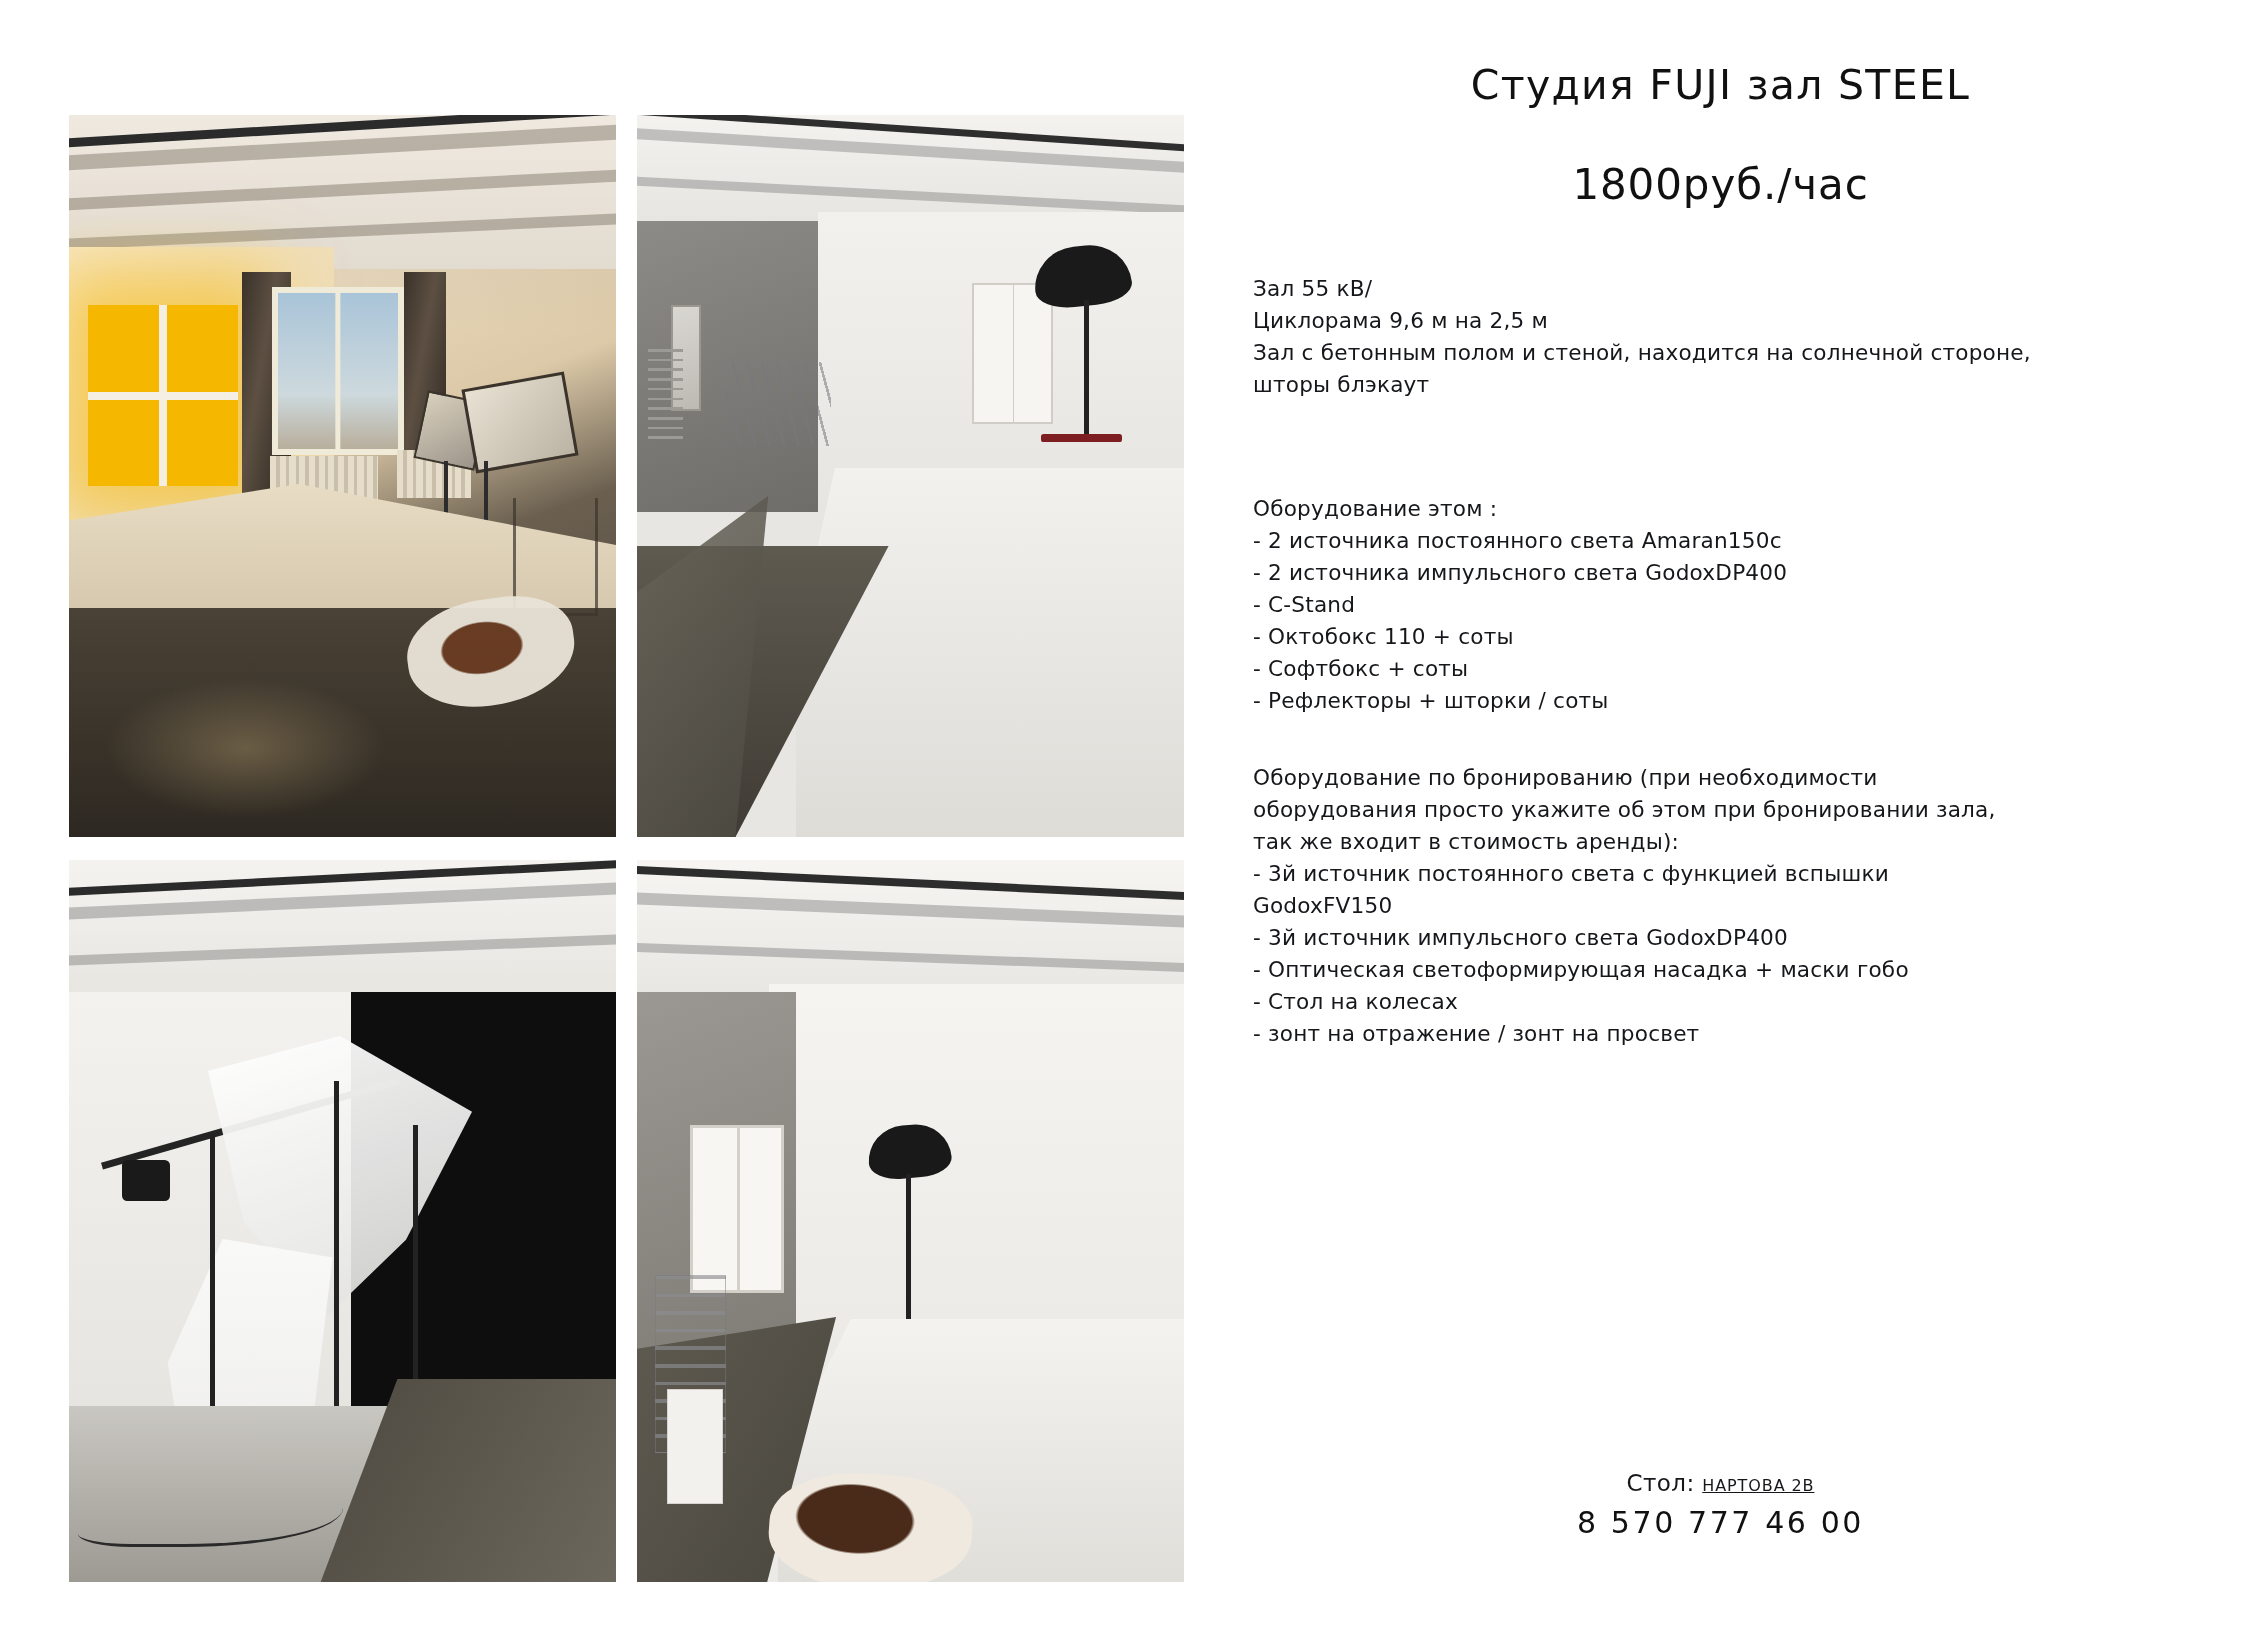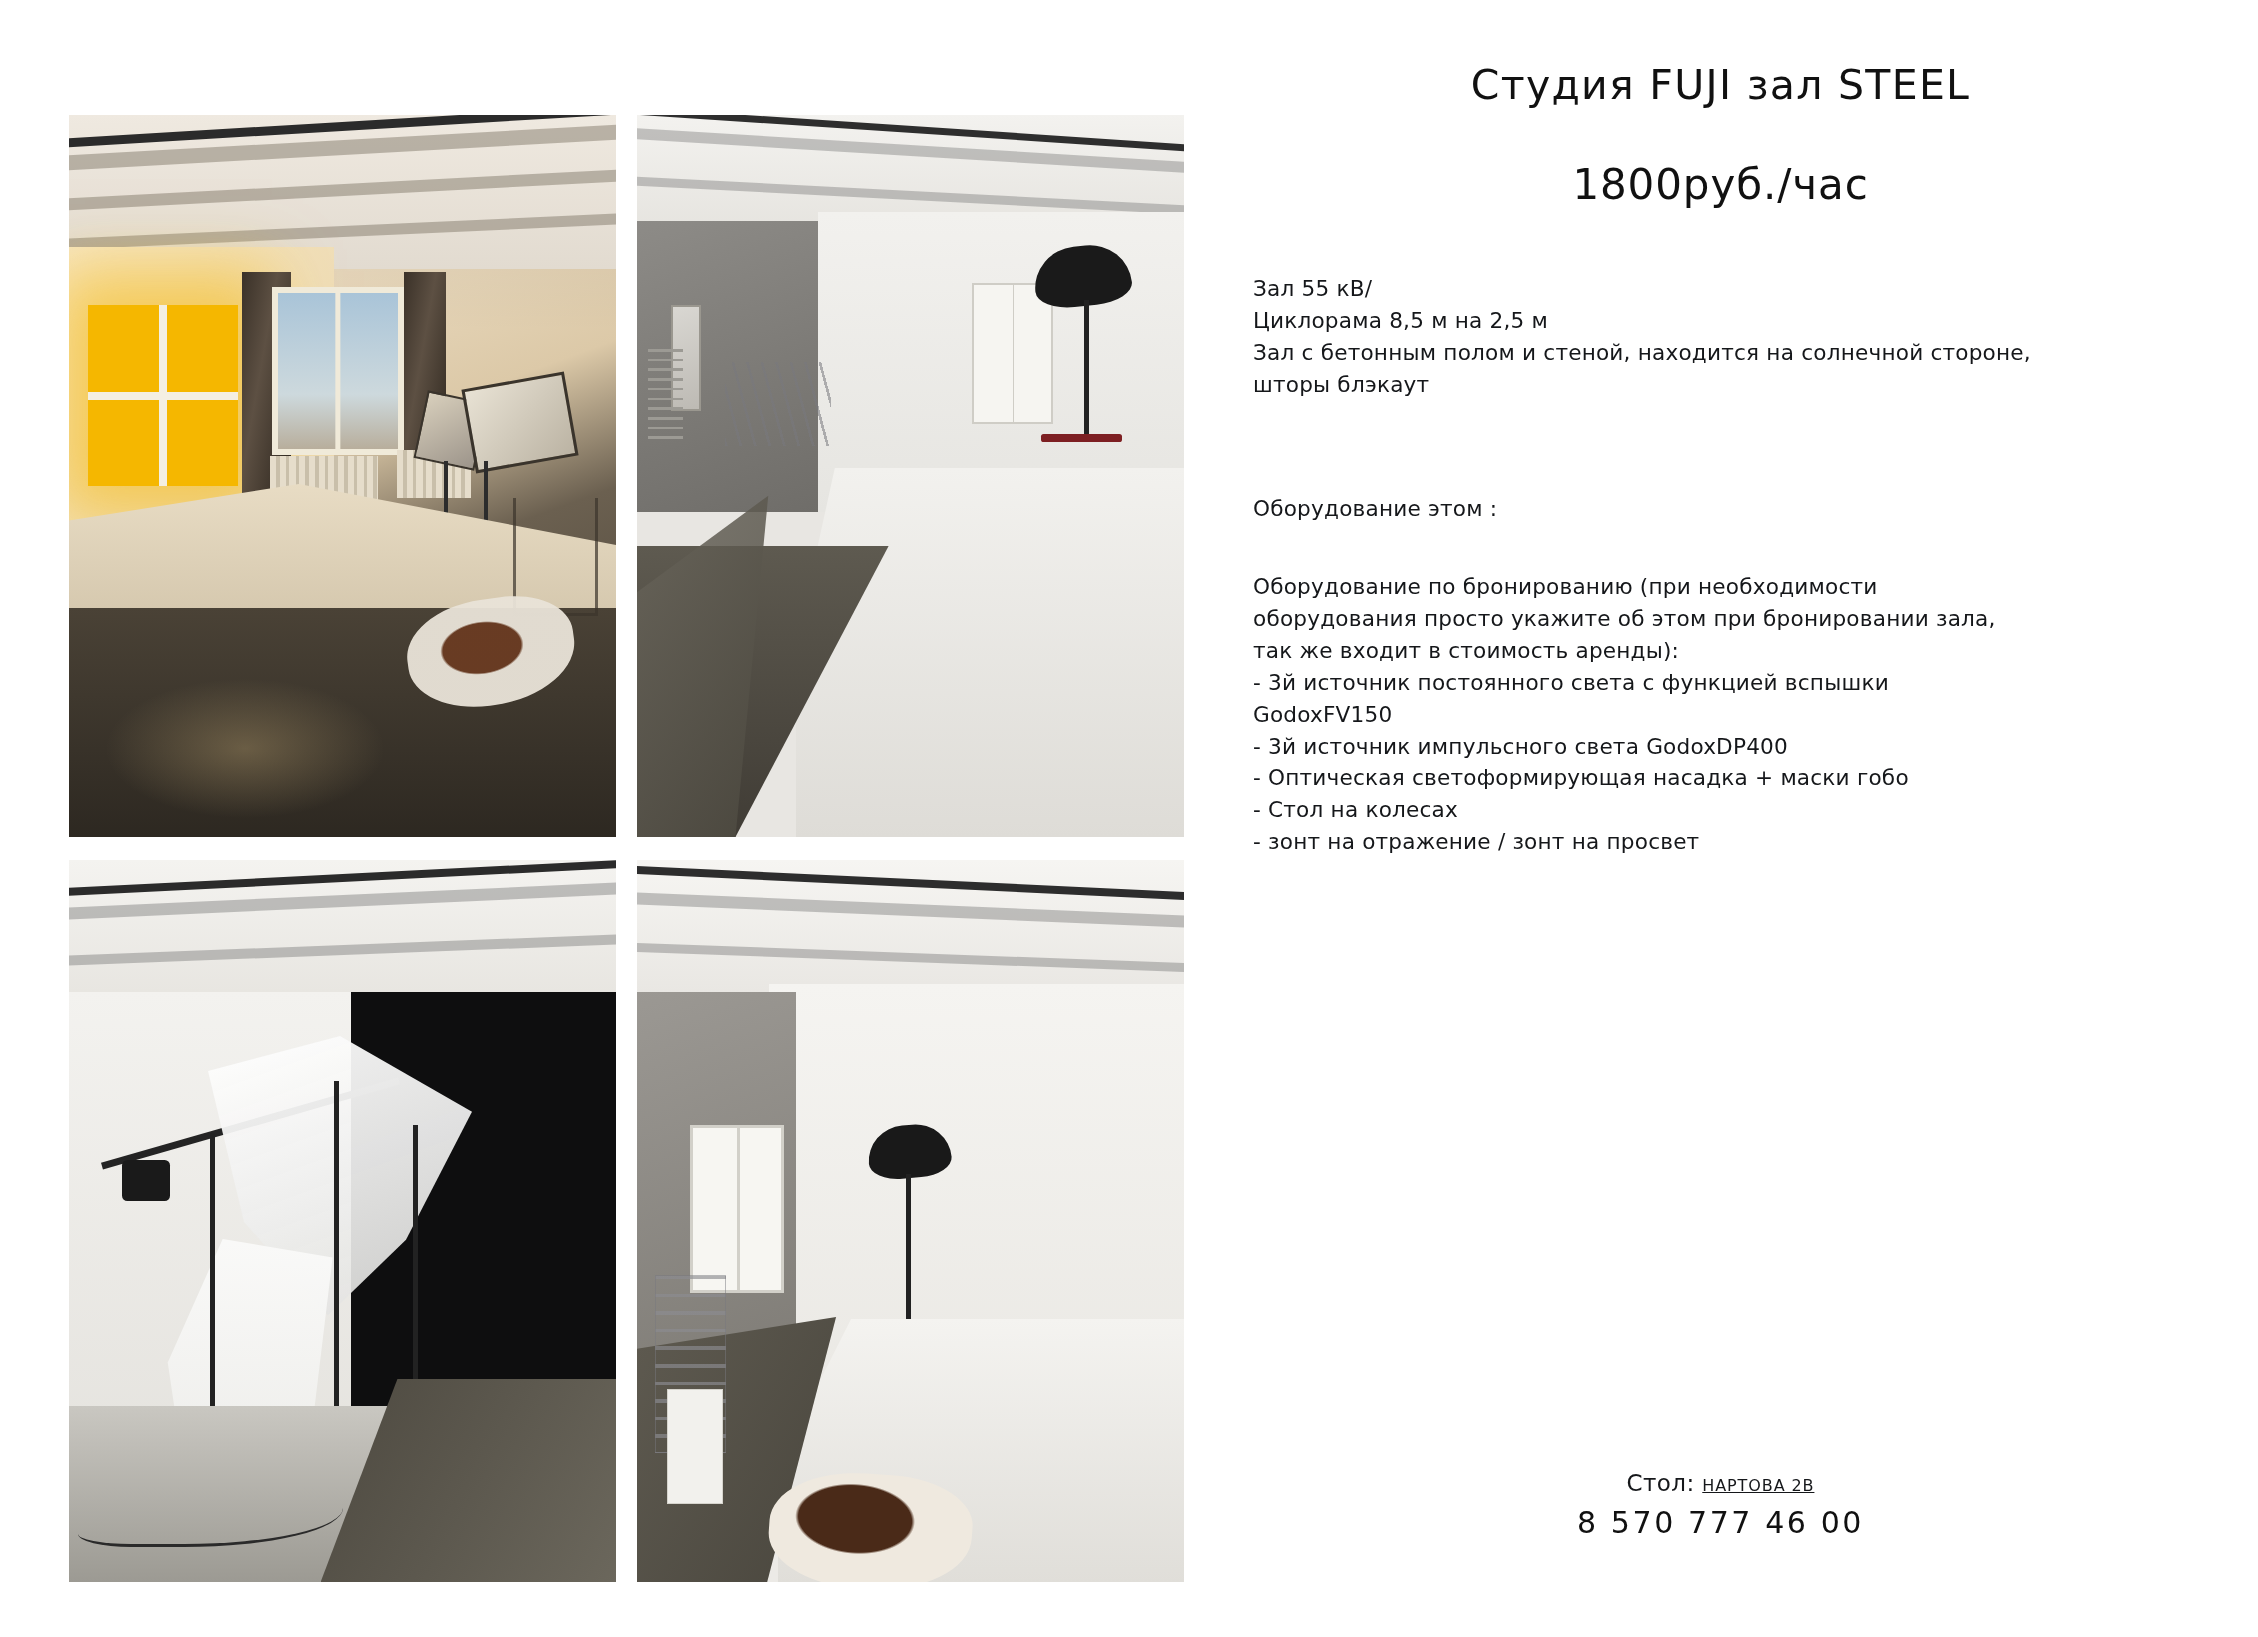--- a/index.html
+++ b/index.html
@@ -428,26 +428,32 @@
     </div>
 
   </div>
 
   <div class="content">
 
     <h1 class="title">Студия FUJI зал STEEL</h1>
     <div class="price">1800руб./час</div>
 
     <div class="block desc">Зал 55 кВ/
-Циклорама 8,5 м на 2,5 м
+Циклорама 9,6 м на 2,5 м
 Зал с бетонным полом и стеной, находится на солнечной стороне,
 шторы блэкаут</div>
 
     <div class="equip">
       <div class="block">Оборудование этом :</div>
+      <div class="block">- 2 источника постоянного света Amaran150c
+- 2 источника импульсного света GodoxDP400
+- C-Stand
+- Октобокс 110 + соты
+- Софтбокс + соты
+- Рефлекторы + шторки / соты</div>
     </div>
 
     <div class="booking">
       <div class="block">Оборудование по бронированию (при необходимости
 оборудования просто укажите об этом при бронировании зала,
 так же входит в стоимость аренды):</div>
       <div class="block">- 3й источник постоянного света с функцией вспышки
 GodoxFV150
 - 3й источник импульсного света GodoxDP400
 - Оптическая светоформирующая насадка + маски гобо

